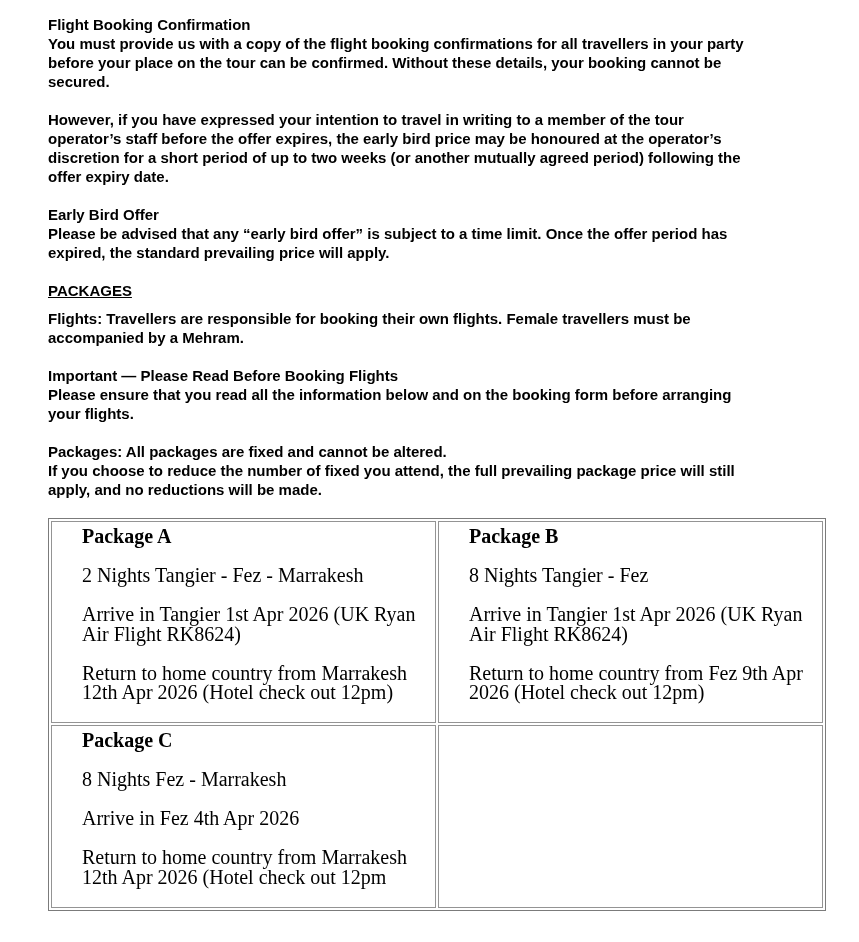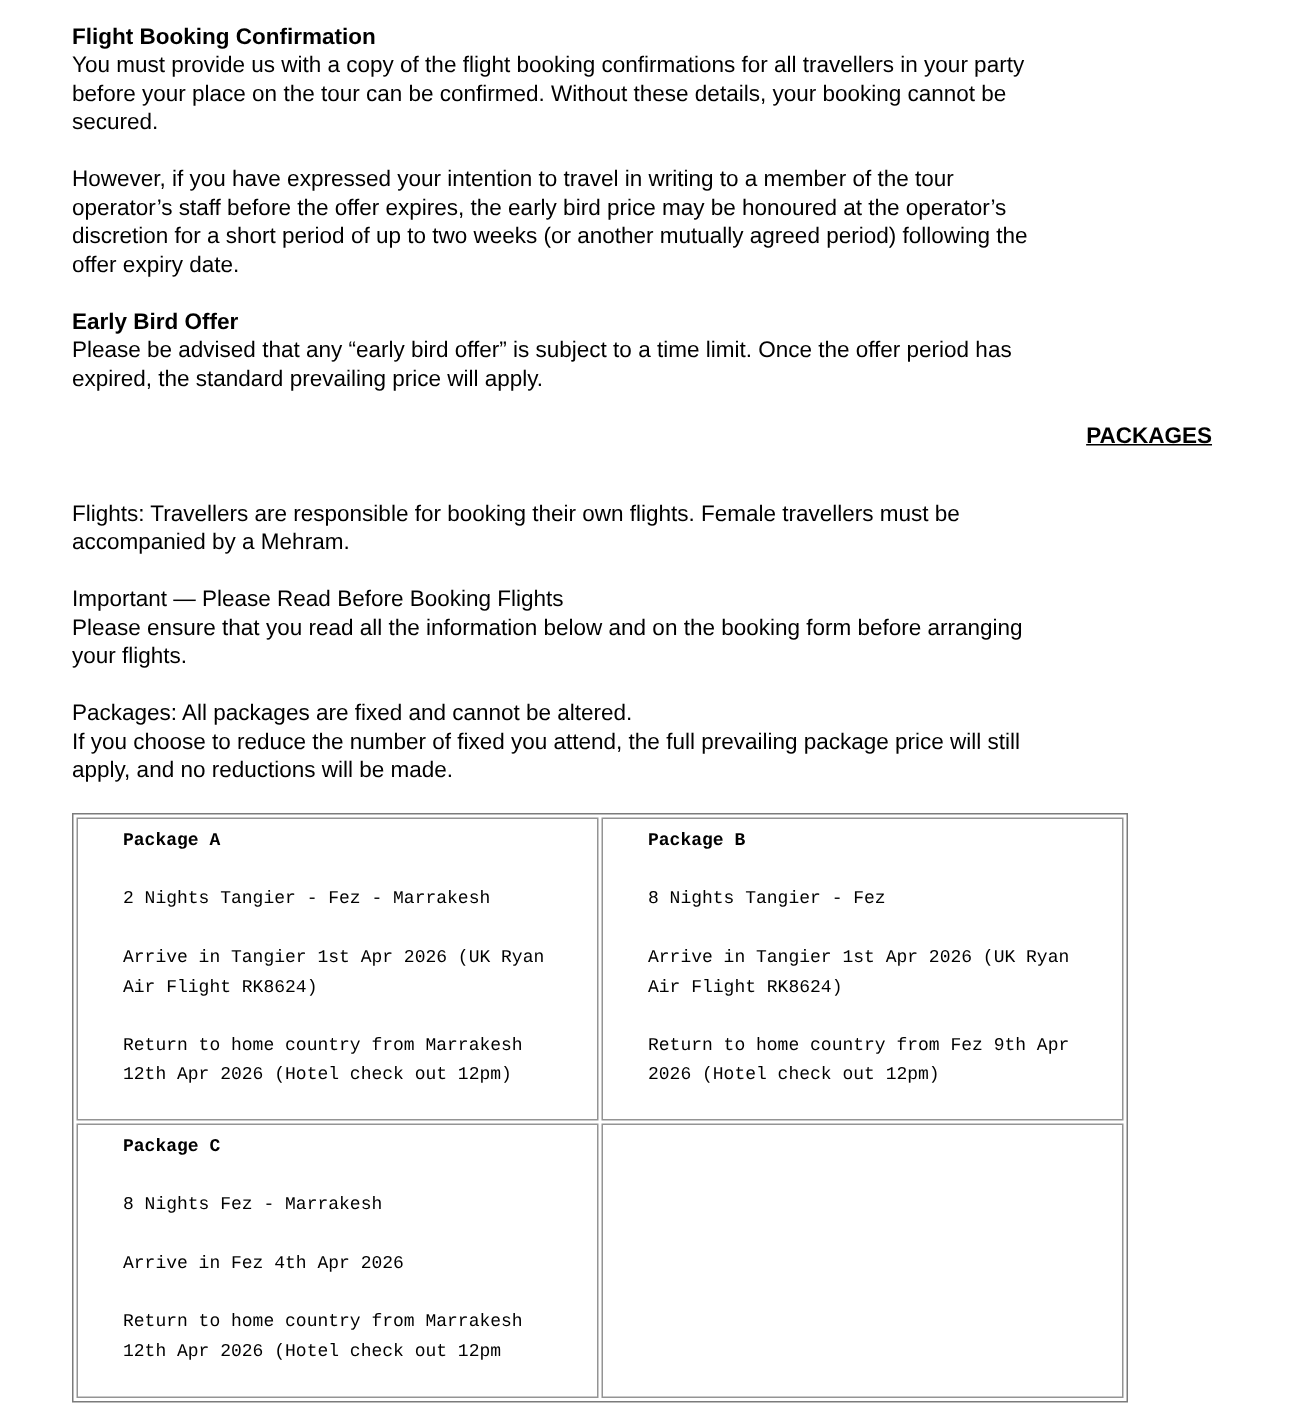--- a/index.html
+++ b/index.html
@@ -10,49 +10,50 @@
   body {
     width: 859px;
     height: 942px;
     overflow: hidden;
     color: #000000;
     font-family: "Liberation Sans", sans-serif;
     font-size: 15px;
     line-height: 19px;
   }
   .doc {
-    padding: 15px 51px 0 48px;
+    padding: 15px 36px 0 48px;
     box-sizing: border-box;
     width: 859px;
   }
   .h {
     font-size: 15px;
     font-weight: bold;
     margin: 0;
     line-height: 19px;
   }
   .h-underline {
     text-decoration: underline;
   }
   p.body {
     margin: 0 0 19px 0;
     white-space: pre-line;
+    font-weight: bold;
   }
   .h + p.body { margin-top: 0; }
-  h3.h.spaced { margin-bottom: 33px; text-align: right; }
+  h3.h.spaced { margin-bottom: 9px; }
 
   table.pkg-table {
-    width: 704px;
+    width: 778px;
     table-layout: fixed;
     border-collapse: separate;
     border-spacing: 2px;
     border: 1px solid #7b7b7b;
     background: #ffffff;
-    font-family: Liberation Mono, monospace;
-    font-size: 12px;
+    font-family: Liberation Serif, serif;
+    font-size: 20px;
     line-height: 19.5px;
   }
   table.pkg-table td {
     width: 50%;
     vertical-align: top;
     border: 1px solid #949494;
     padding: 5px 8px 0 30px;
   }
   table.pkg-table td.empty-cell {
     padding: 0;

